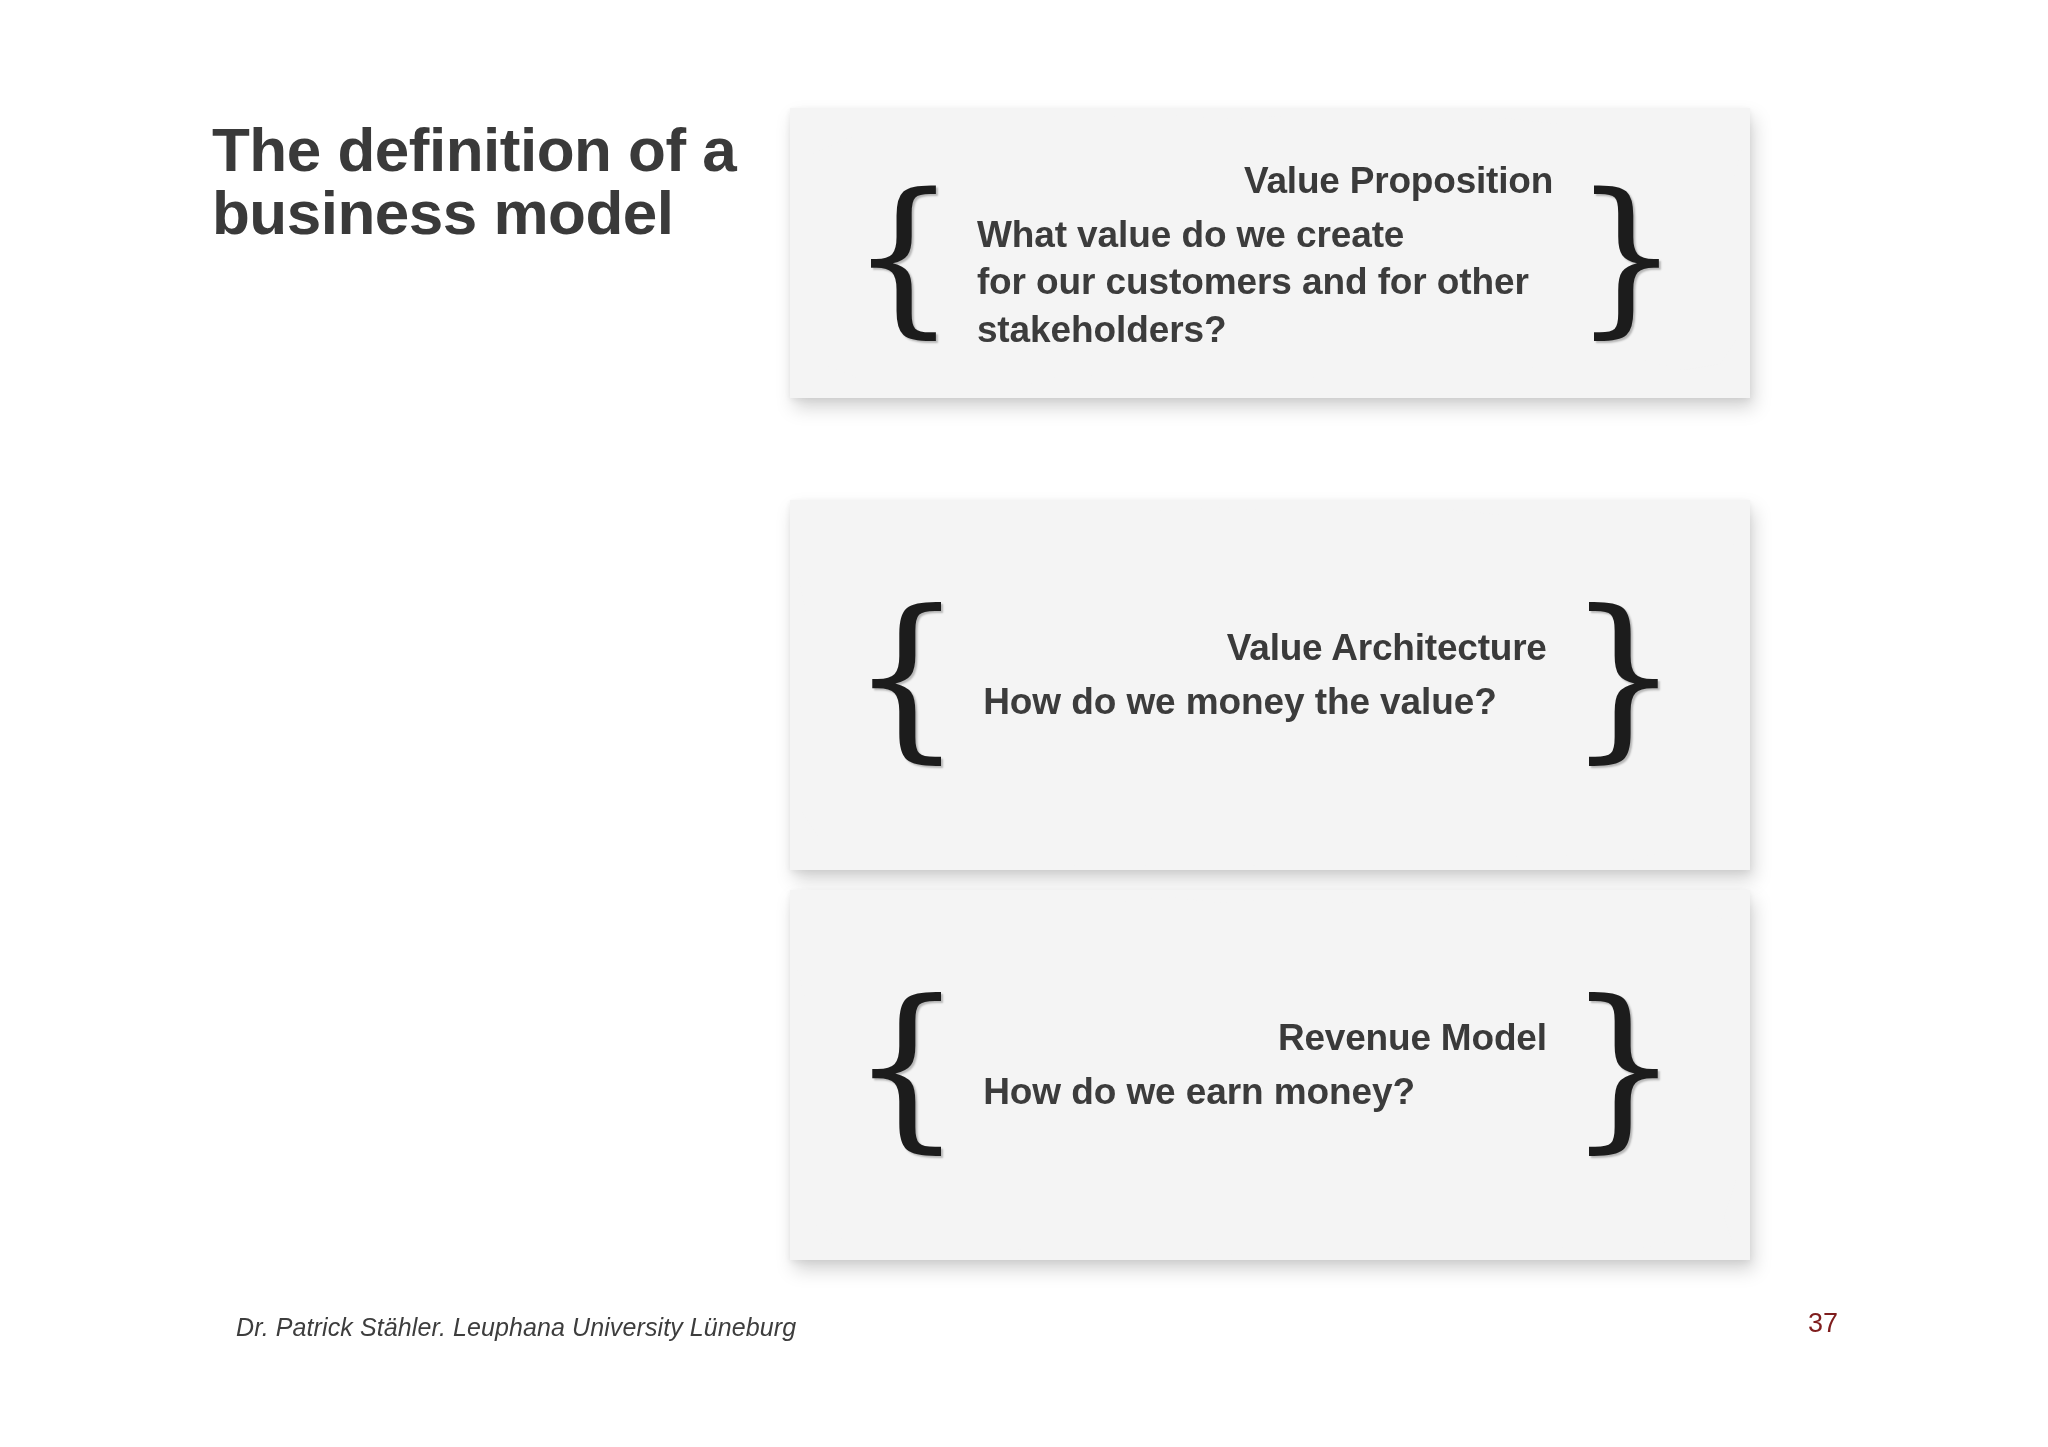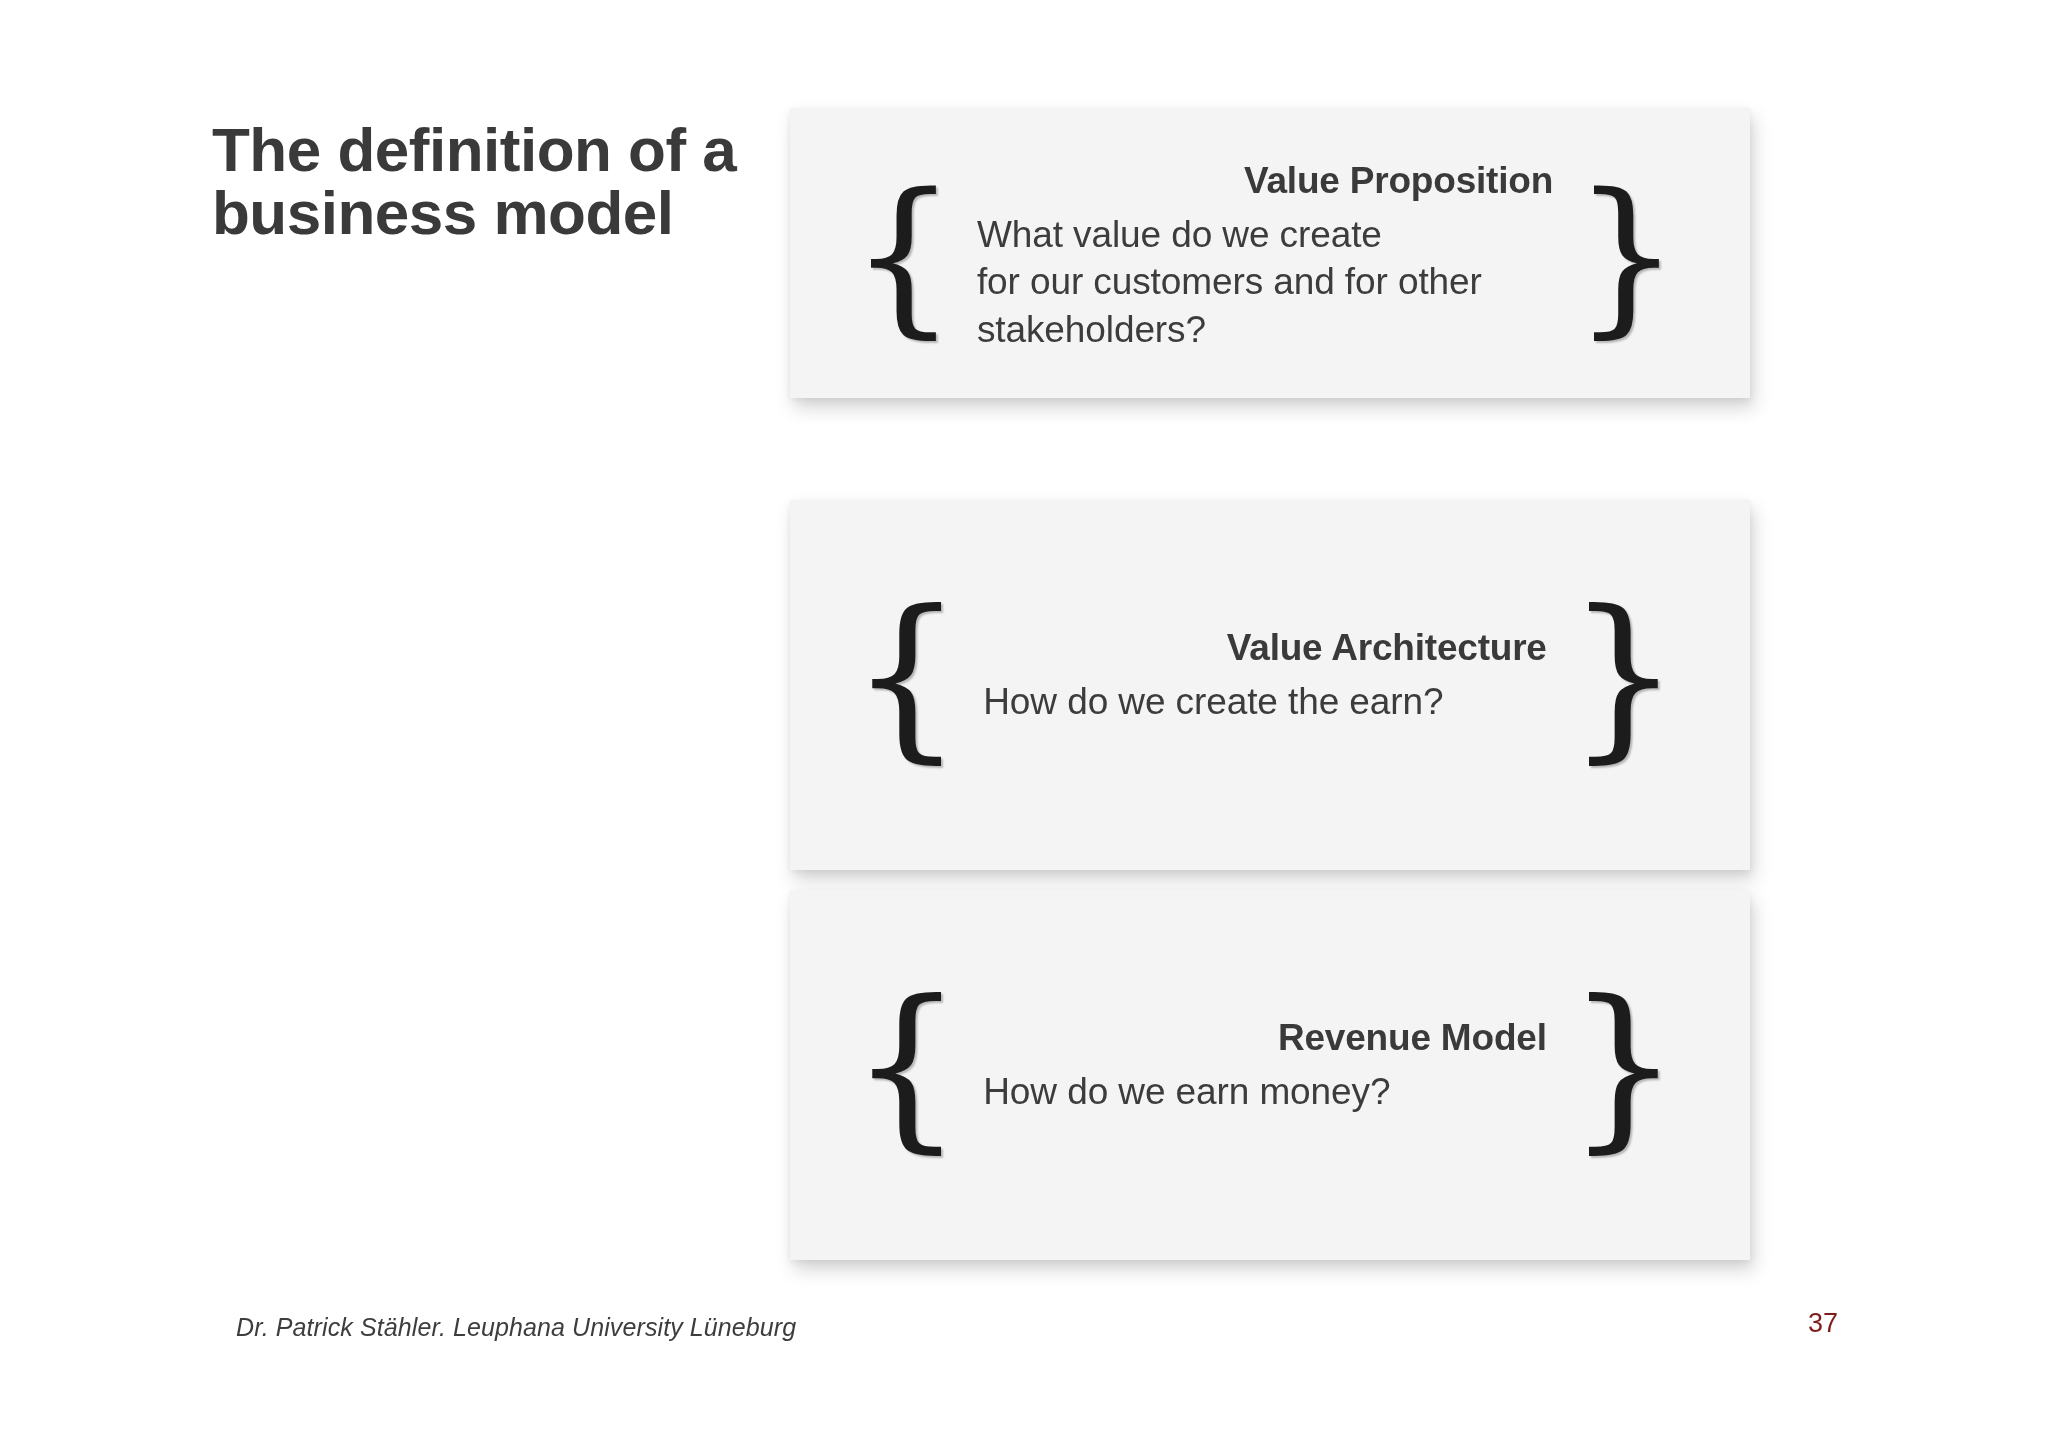--- a/index.html
+++ b/index.html
@@ -75,21 +75,21 @@
     font-size: 37px;
     font-weight: bold;
     color: #3a3a3a;
     line-height: 1.18;
     margin-bottom: 8px;
     letter-spacing: -0.2px;
     text-align: right;
   }
   .card-body {
     font-size: 37px;
-    font-weight: normal;
+    font-weight: bold;
     color: #3c3c3c;
     line-height: 1.28;
     white-space: pre-line;
     letter-spacing: -0.1px;
   }
 
   
   #card-value-proposition          { left: 790px;  top: 108px;  width: 960px; height: 290px; }
   #card-value-proposition .card-inner { left: 60px; top: 38px; width: 830px; height: 220px; }
   #card-value-proposition .brace   { font-size: 168px; }
@@ -170,21 +170,21 @@
         L 882,350 L 840,360 L 796,350 L 750,362 L 704,352 L 656,364 L 608,354
         L 560,366 L 512,356 L 464,366 L 416,356 L 368,368 L 320,358 L 272,368
         L 226,358 L 180,366 L 136,356 L 96,362 L 58,350 L 28,336 L 12,312
         L 20,272 L 8,232 L 18,192 L 6,152 L 16,112 L 8,76 Z"></path>
     </svg>
   </div>
   <div class="card-inner">
     <span class="brace brace-left">{</span>
     <div class="card-text">
       <div class="card-heading">Value Architecture</div>
-      <div class="card-body">How do we create the earn?</div>
+      <div class="card-body">How do we money the value?</div>
     </div>
     <span class="brace brace-right">}</span>
   </div>
 </div>
 
 <div class="card" id="card-revenue-model">
   <div class="paper">
     <svg viewBox="0 0 960 370" preserveAspectRatio="none" aria-hidden="true">
       <path fill="#f4f4f4" d="
         M 18,56

